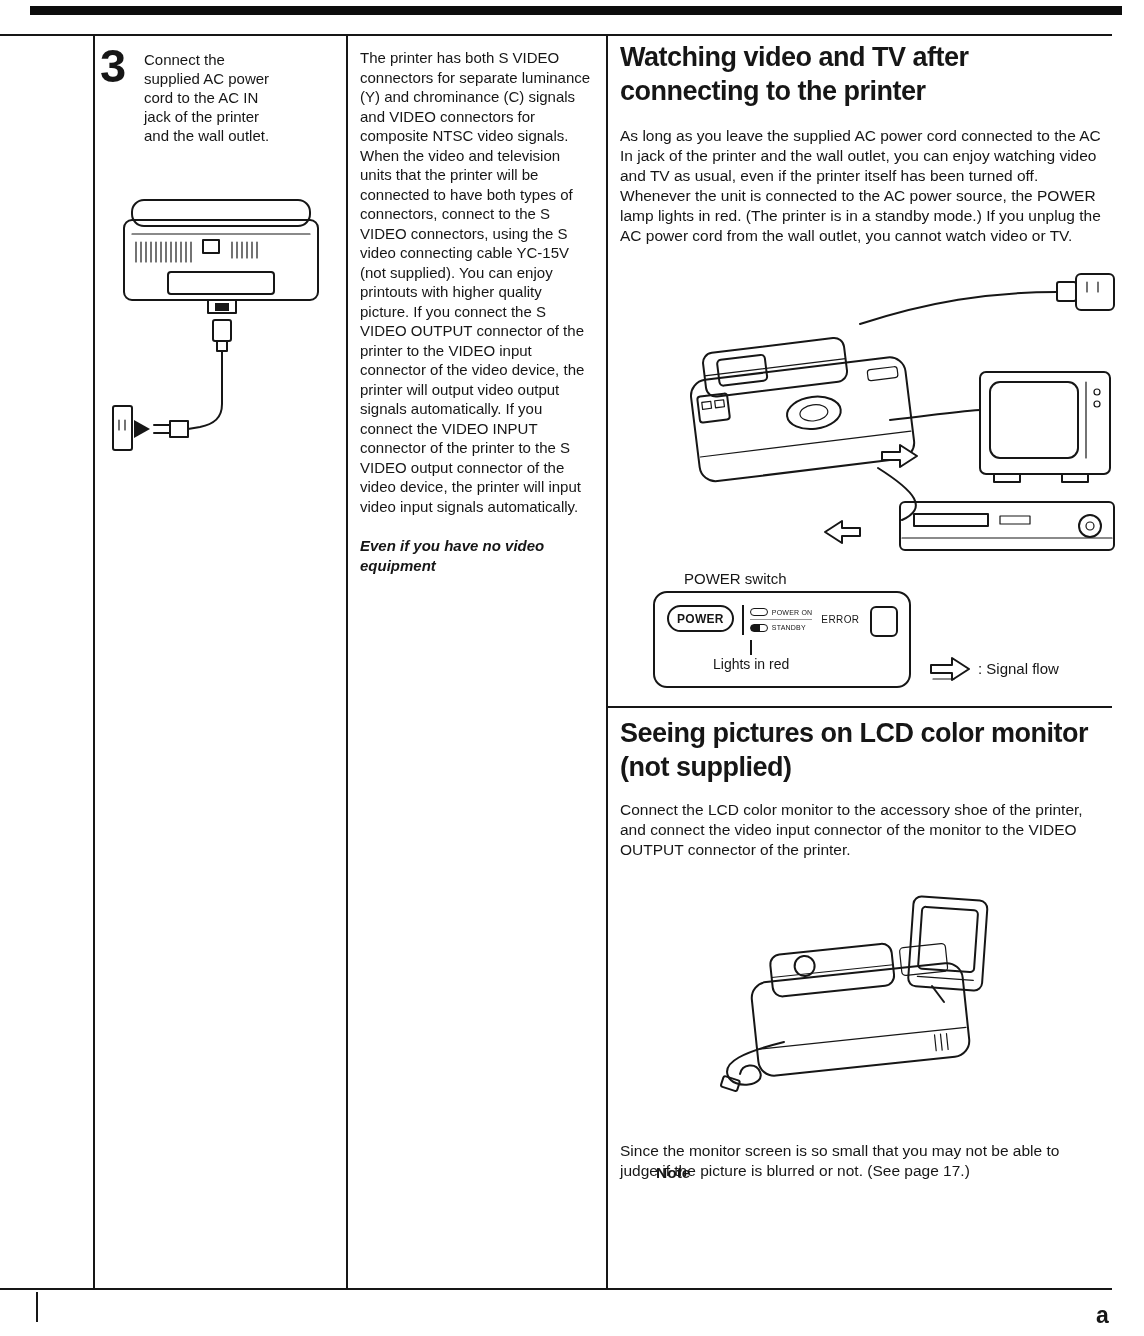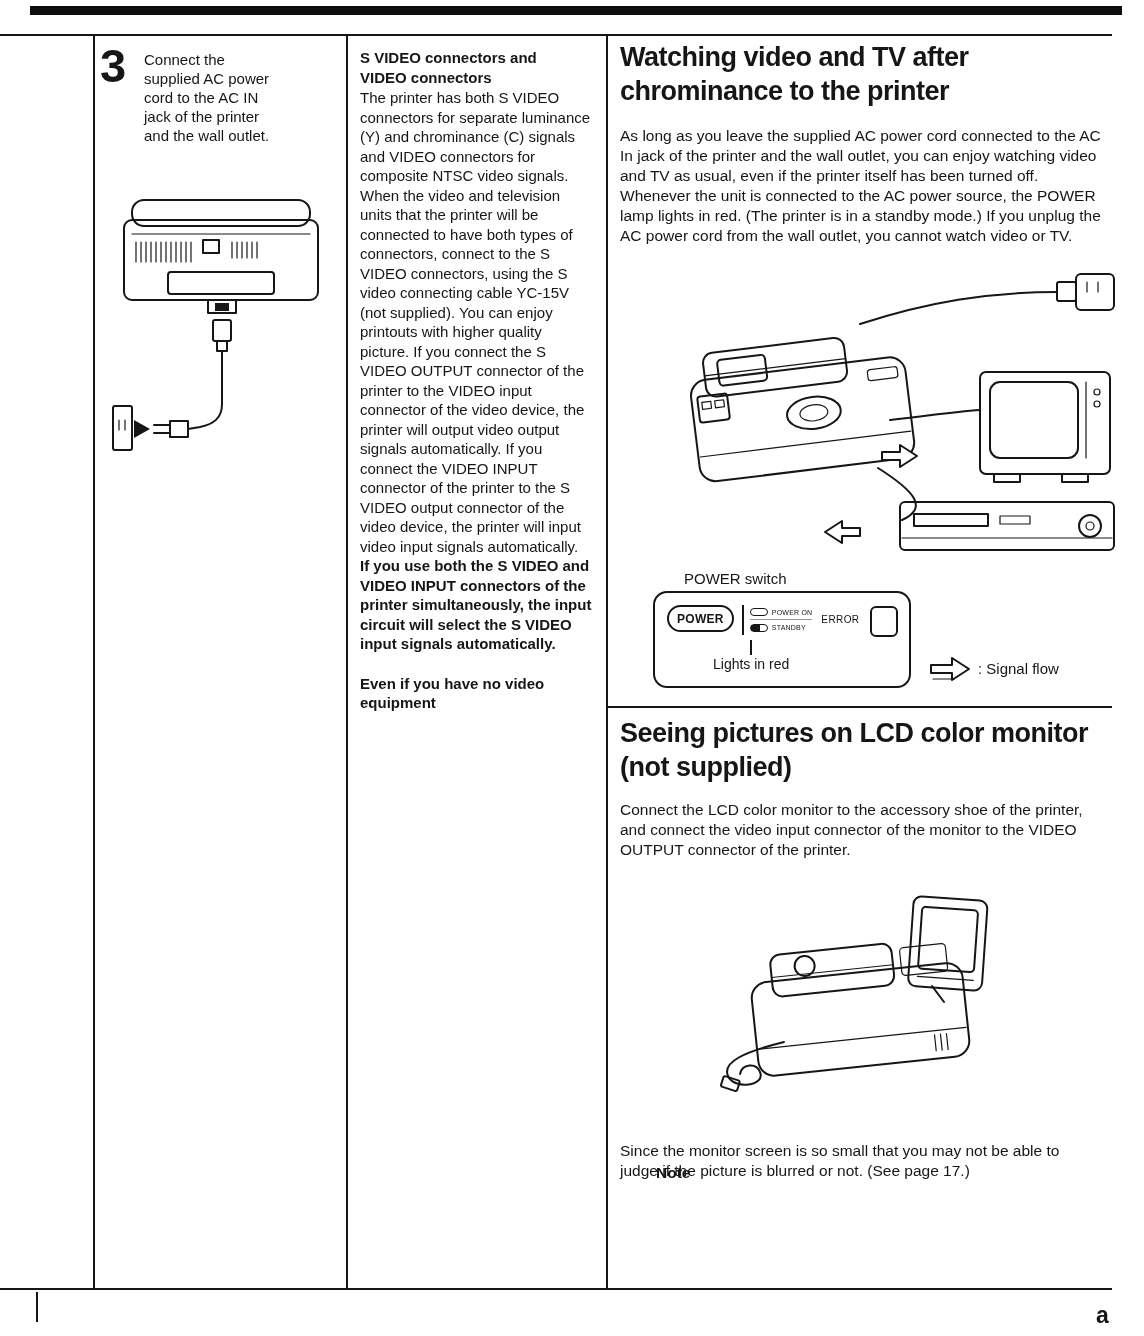--- a/index.html
+++ b/index.html
@@ -18,21 +18,21 @@
 
   
   .step-num { position:absolute; left:100px; top:42px; font-size:47px; font-weight:bold; line-height:1; }
   .step-text { position:absolute; left:144px; top:50px; width:200px; font-size:15px; font-weight:normal; line-height:19px; white-space:pre-line; }
   .illus1 { position:absolute; left:108px; top:190px; }
 
   
   .mid-col { position:absolute; left:360px; top:48px; width:234px; font-size:15px; line-height:19.5px; }
   .mid-heading { font-weight:bold; white-space:pre-line; margin-bottom:1px; }
   .mid-bold { font-weight:bold; }
-  .mid-subheading { font-weight:bold; margin-top:20px; }
+  .mid-subheading { font-weight:bold; margin-top:20px;font-style:italic; }
 
   
   .sec-title { position:absolute; left:620px; width:480px; font-size:27px; font-weight:bold; line-height:34px; letter-spacing:-0.5px; white-space:pre-line; }
   .t1 { top:40px; }
   .t2 { top:716px; }
   .sec-body { position:absolute; left:620px; width:488px; font-size:15.5px; line-height:20px; }
   .b1 { top:126px; }
   .b2 { top:800px; }
   .illus2 { position:absolute; left:628px; top:268px; }
   .illus3 { position:absolute; left:716px; top:880px; }
@@ -126,29 +126,26 @@
     <line class="ln" x1="62" y1="235" x2="46" y2="235"></line>
     <line class="ln" x1="62" y1="243" x2="46" y2="243"></line>
     <polygon class="solid" points="42,239 26,230 26,248"></polygon>
     <rect class="ln" x="5" y="216" width="19" height="44" rx="2"></rect>
     <line class="ln thin" x1="11" y1="230" x2="11" y2="240"></line>
     <line class="ln thin" x1="17" y1="230" x2="17" y2="240"></line>
   </g>
 </svg>
 
 <div class="mid-col">
-  <div class="mid-heading">S VIDEO connectors and
-VIDEO connectors</div>
   <div class="mid-body">The printer has both S VIDEO connectors for separate luminance (Y) and chrominance (C) signals and VIDEO connectors for composite NTSC video signals. When the video and television units that the printer will be connected to have both types of connectors, connect to the S VIDEO connectors, using the S video connecting cable YC-15V (not supplied). You can enjoy printouts with higher quality picture. If you connect the S VIDEO OUTPUT connector of the printer to the VIDEO input connector of the video device, the printer will output video output signals automatically. If you connect the VIDEO INPUT connector of the printer to the S VIDEO output connector of the video device, the printer will input video input signals automatically.</div>
-  <div class="mid-bold">If you use both the S VIDEO and VIDEO INPUT connectors of the printer simultaneously, the input circuit will select the S VIDEO input signals automatically.</div>
   <div class="mid-subheading">Even if you have no video equipment</div>
 </div>
 
 <div class="sec-title t1">Watching video and TV after
-chrominance to the printer</div>
+connecting to the printer</div>
 <div class="sec-body b1">As long as you leave the supplied AC power cord connected to the AC In jack of the printer and the wall outlet, you can enjoy watching video and TV as usual, even if the printer itself has been turned off. Whenever the unit is connected to the AC power source, the POWER lamp lights in red. (The printer is in a standby mode.) If you unplug the AC power cord from the wall outlet, you cannot watch video or TV.</div>
 
 <svg class="illus2" width="492" height="300" viewBox="0 0 492 300">
   <g>
     <rect class="ln" x="448" y="6" width="38" height="36" rx="5"></rect>
     <line class="ln thin" x1="459" y1="14" x2="459" y2="24"></line>
     <line class="ln thin" x1="470" y1="14" x2="470" y2="24"></line>
     <rect class="ln" x="429" y="14" width="19" height="19" rx="2"></rect>
   </g>
   <path class="ln" d="M429,24 C360,24 300,34 232,56"></path>

